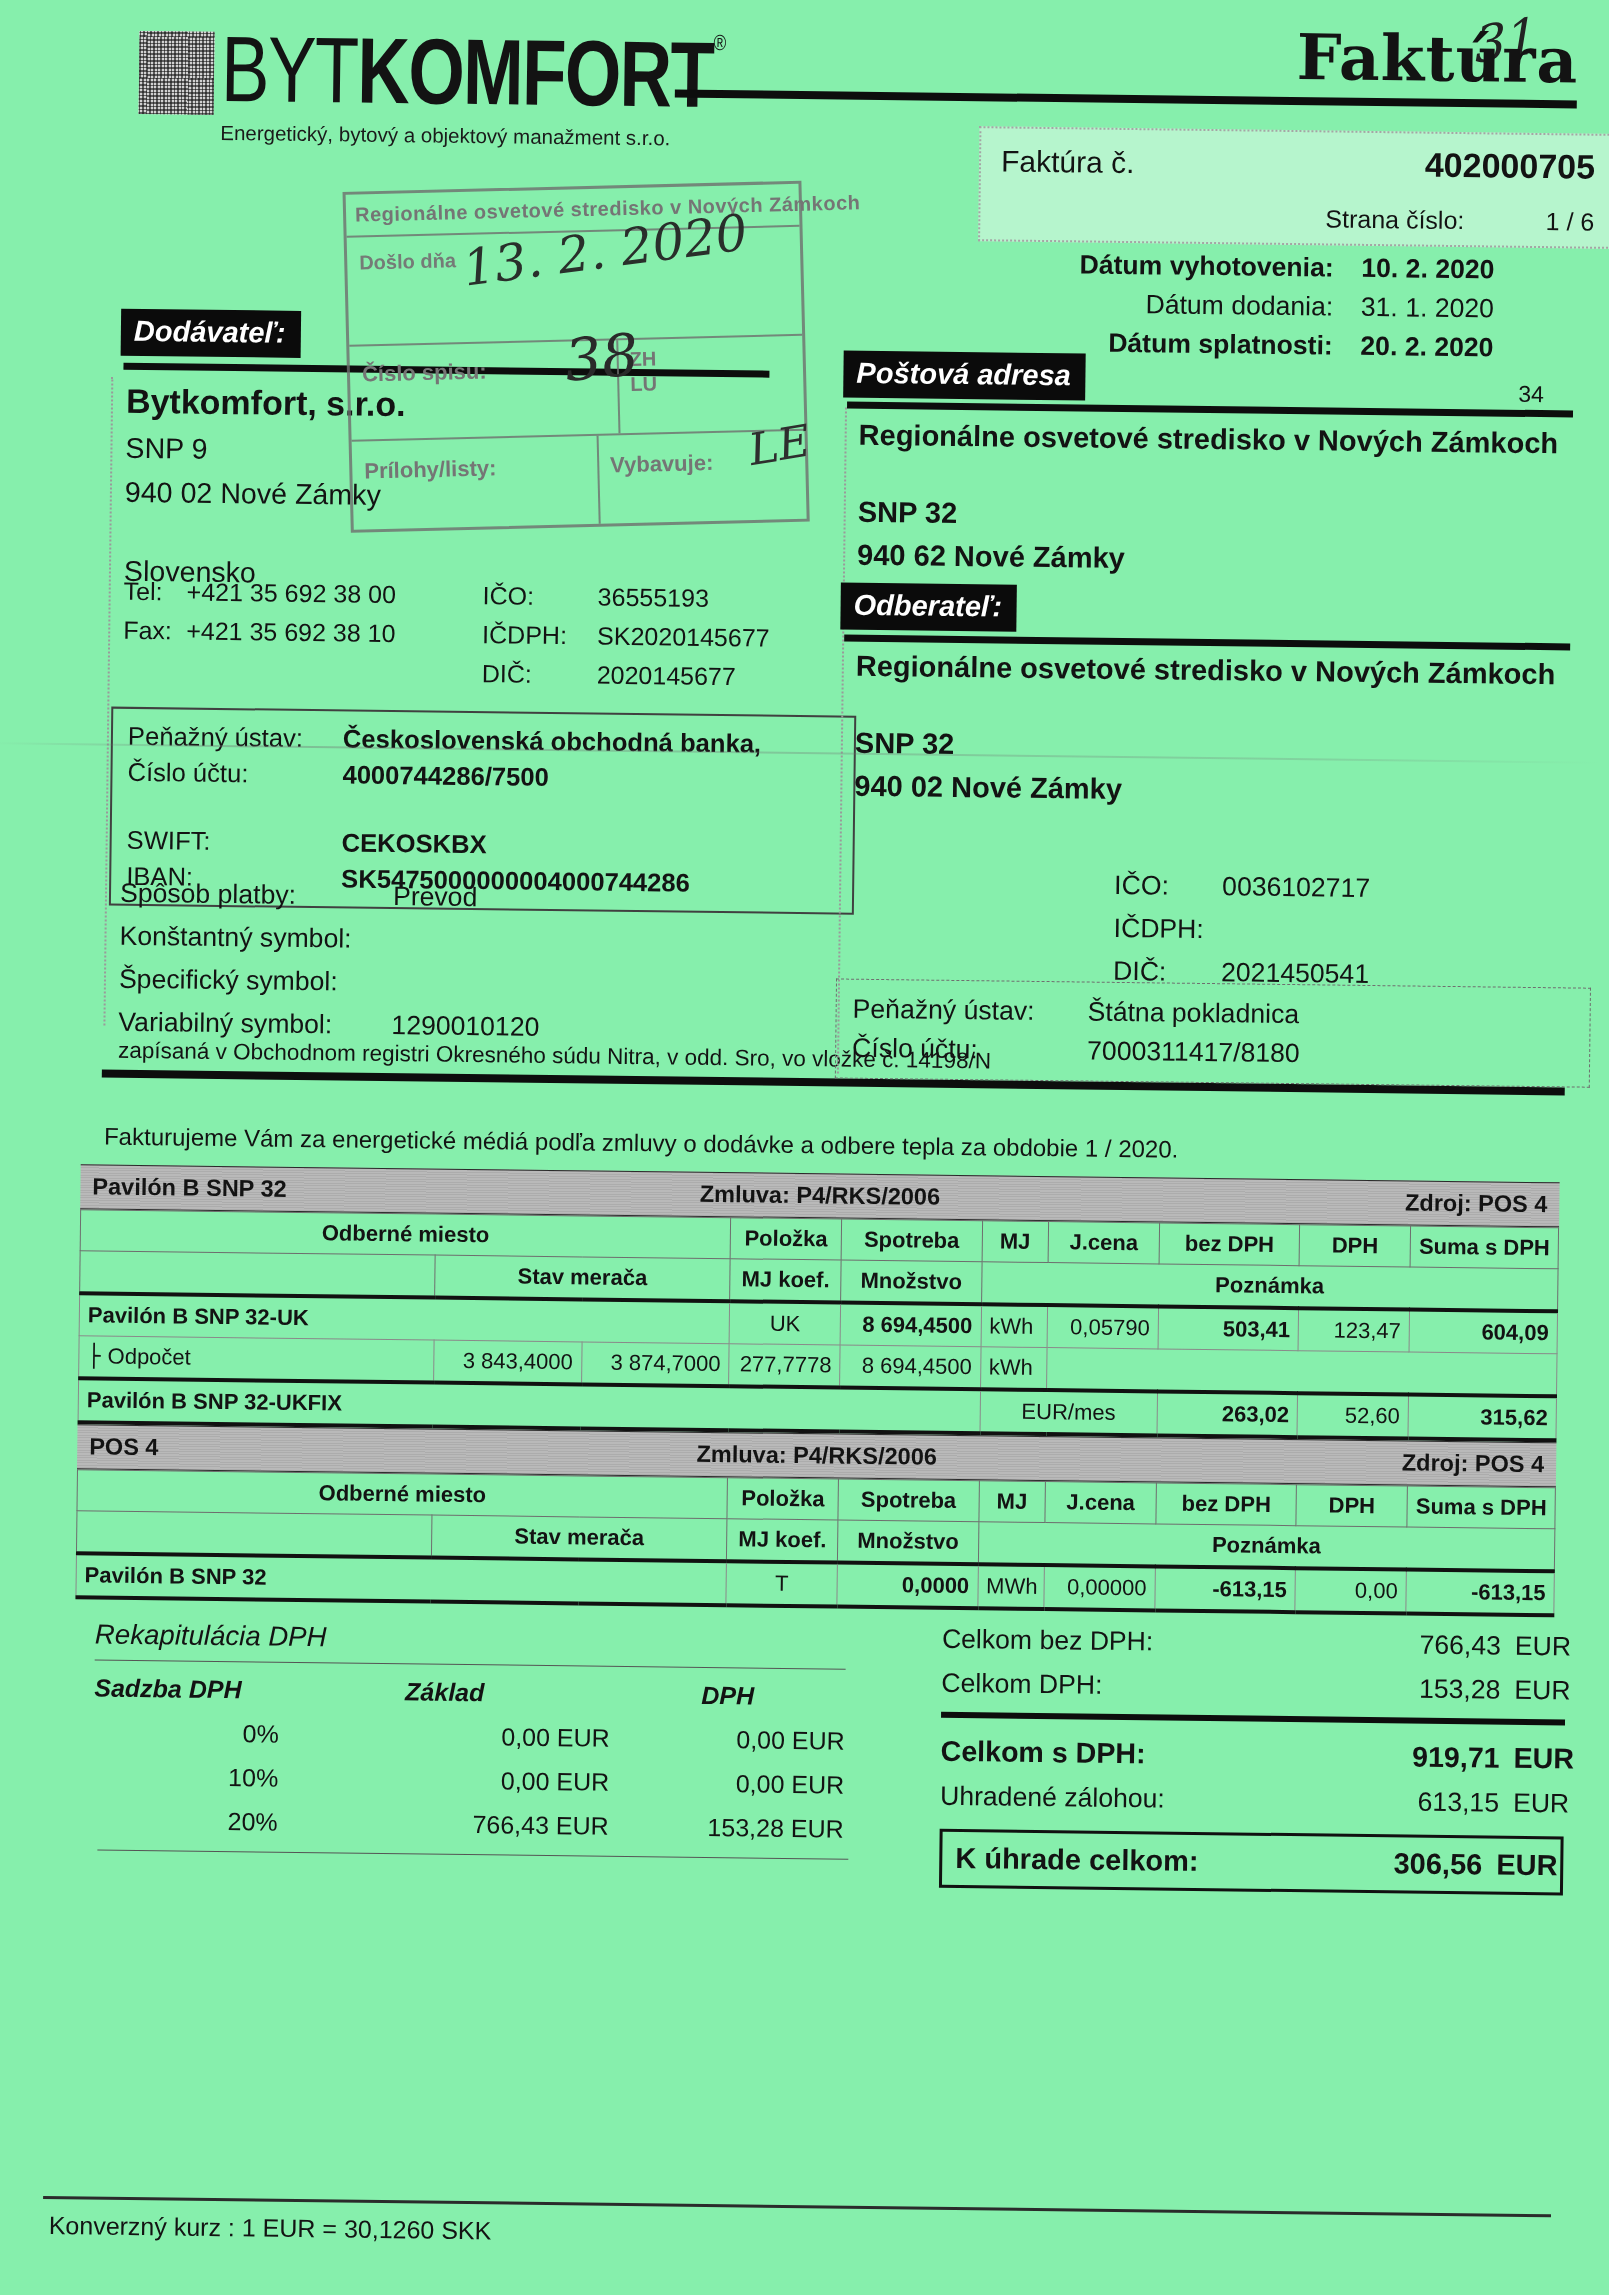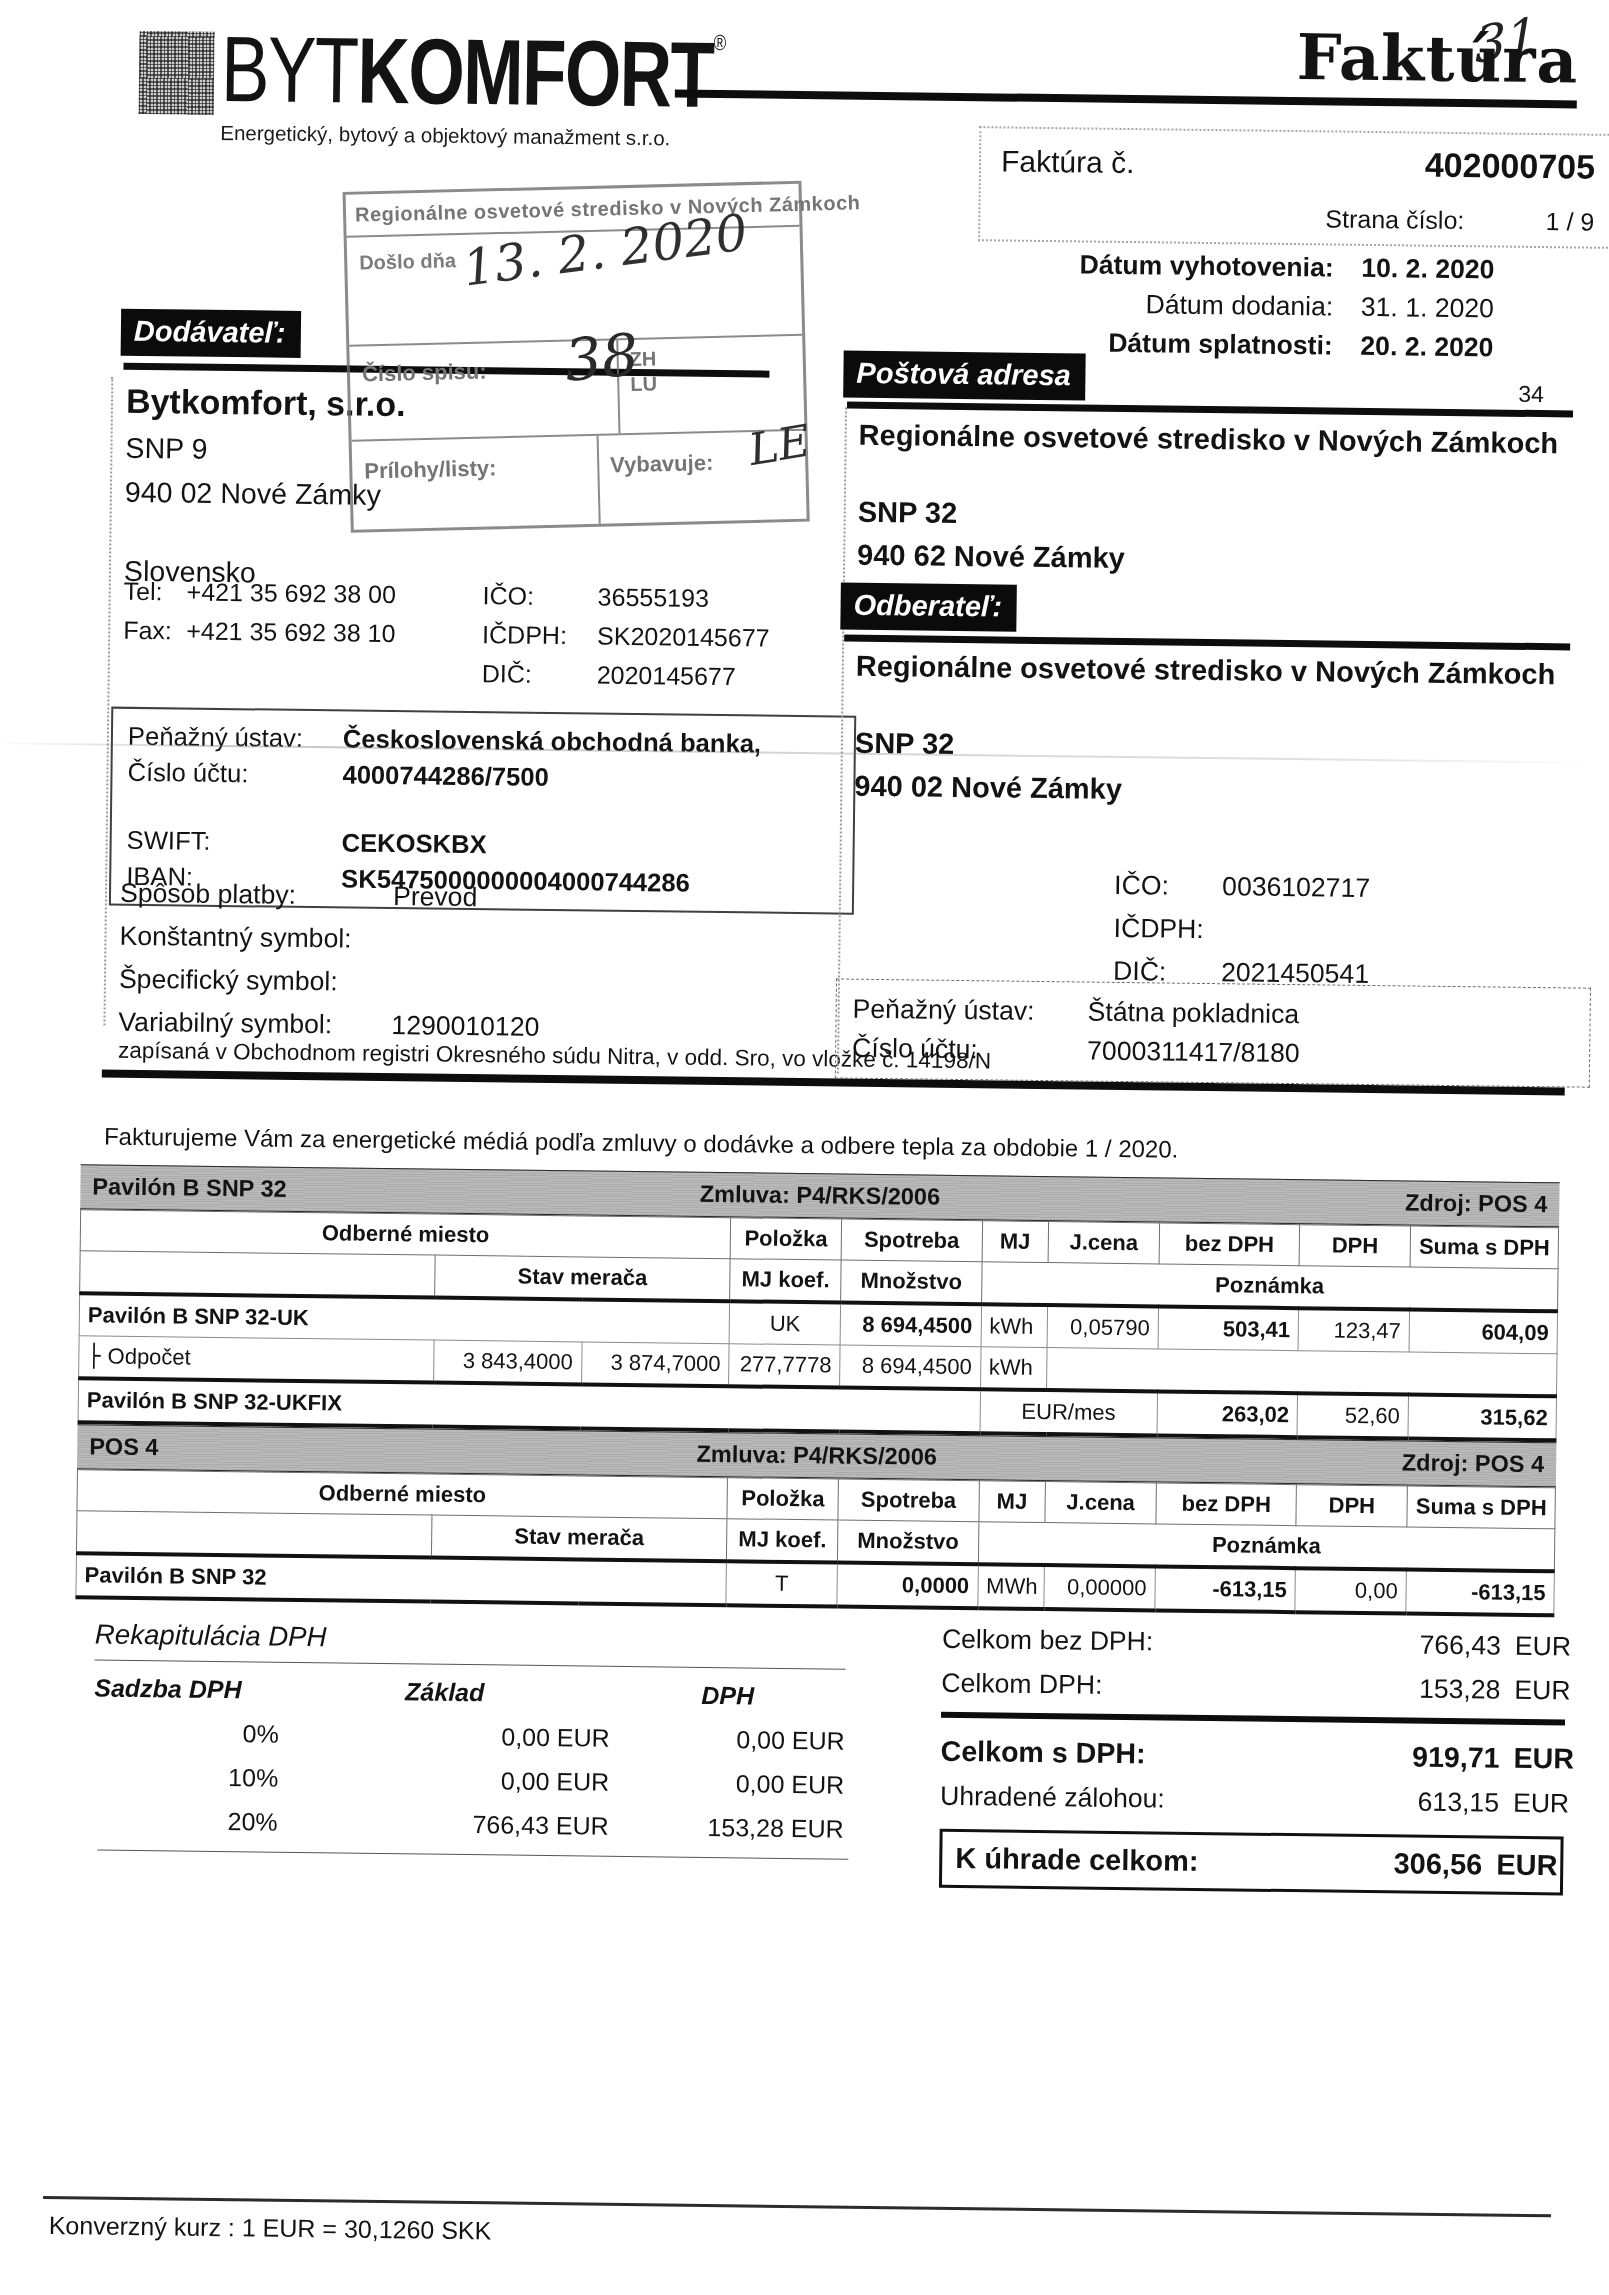--- a/index.html
+++ b/index.html
@@ -1,16 +1,16 @@
 <!DOCTYPE html>
 <html style="font-size:8px"><head>
 <meta charset="utf-8">
 <style>
   html,body{margin:0;padding:0;background:#d8d8d8;}
-  .page{position:relative;width:1609px;height:2295px;background:#ffffff;overflow:hidden;
+  .page{position:relative;width:1609px;height:2295px;background:#86efac;overflow:hidden;
         font-family:"Liberation Sans",sans-serif;color:#131313;}
   .tilt{position:absolute;inset:0;transform:rotate(0.7deg);transform-origin:802px 0px;}
   .abs{position:absolute;}
 
   
   .logo-row{left:140px;top:30px;display:flex;align-items:flex-start;}
   .logo-square{width:75px;height:83px;margin-top:9px;
      background-color:#c9c9c9;
      background-image:repeating-linear-gradient(0deg,rgba(20,20,20,.6) 0 1.5px,transparent 1.5px 3.5px),
                       repeating-linear-gradient(90deg,rgba(20,20,20,.6) 0 1.5px,rgba(210,210,210,.9) 1.5px 3.5px);}
@@ -175,21 +175,21 @@
     <div class="abs doc-title">Faktúra</div>
     <div class="abs title-rule"></div>
 
     <div class="abs invoice-box">
       <div class="ib-row1">
         <span class="ib-num-label">Faktúra č.</span>
         <span class="ib-num">402000705</span>
       </div>
       <div class="ib-row2">
         <span class="ib-page-label">Strana číslo:</span>
-        <span class="ib-page-val">1 / 9</span>
+        <span class="ib-page-val">1 / 6</span>
       </div>
     </div>
 
     <div class="abs dates">
       <div class="date-row">
         <span class="date-label bold">Dátum vyhotovenia:</span>
         <span class="date-val bold">10. 2. 2020</span>
       </div>
       <div class="date-row">
         <span class="date-label">Dátum dodania:</span>

